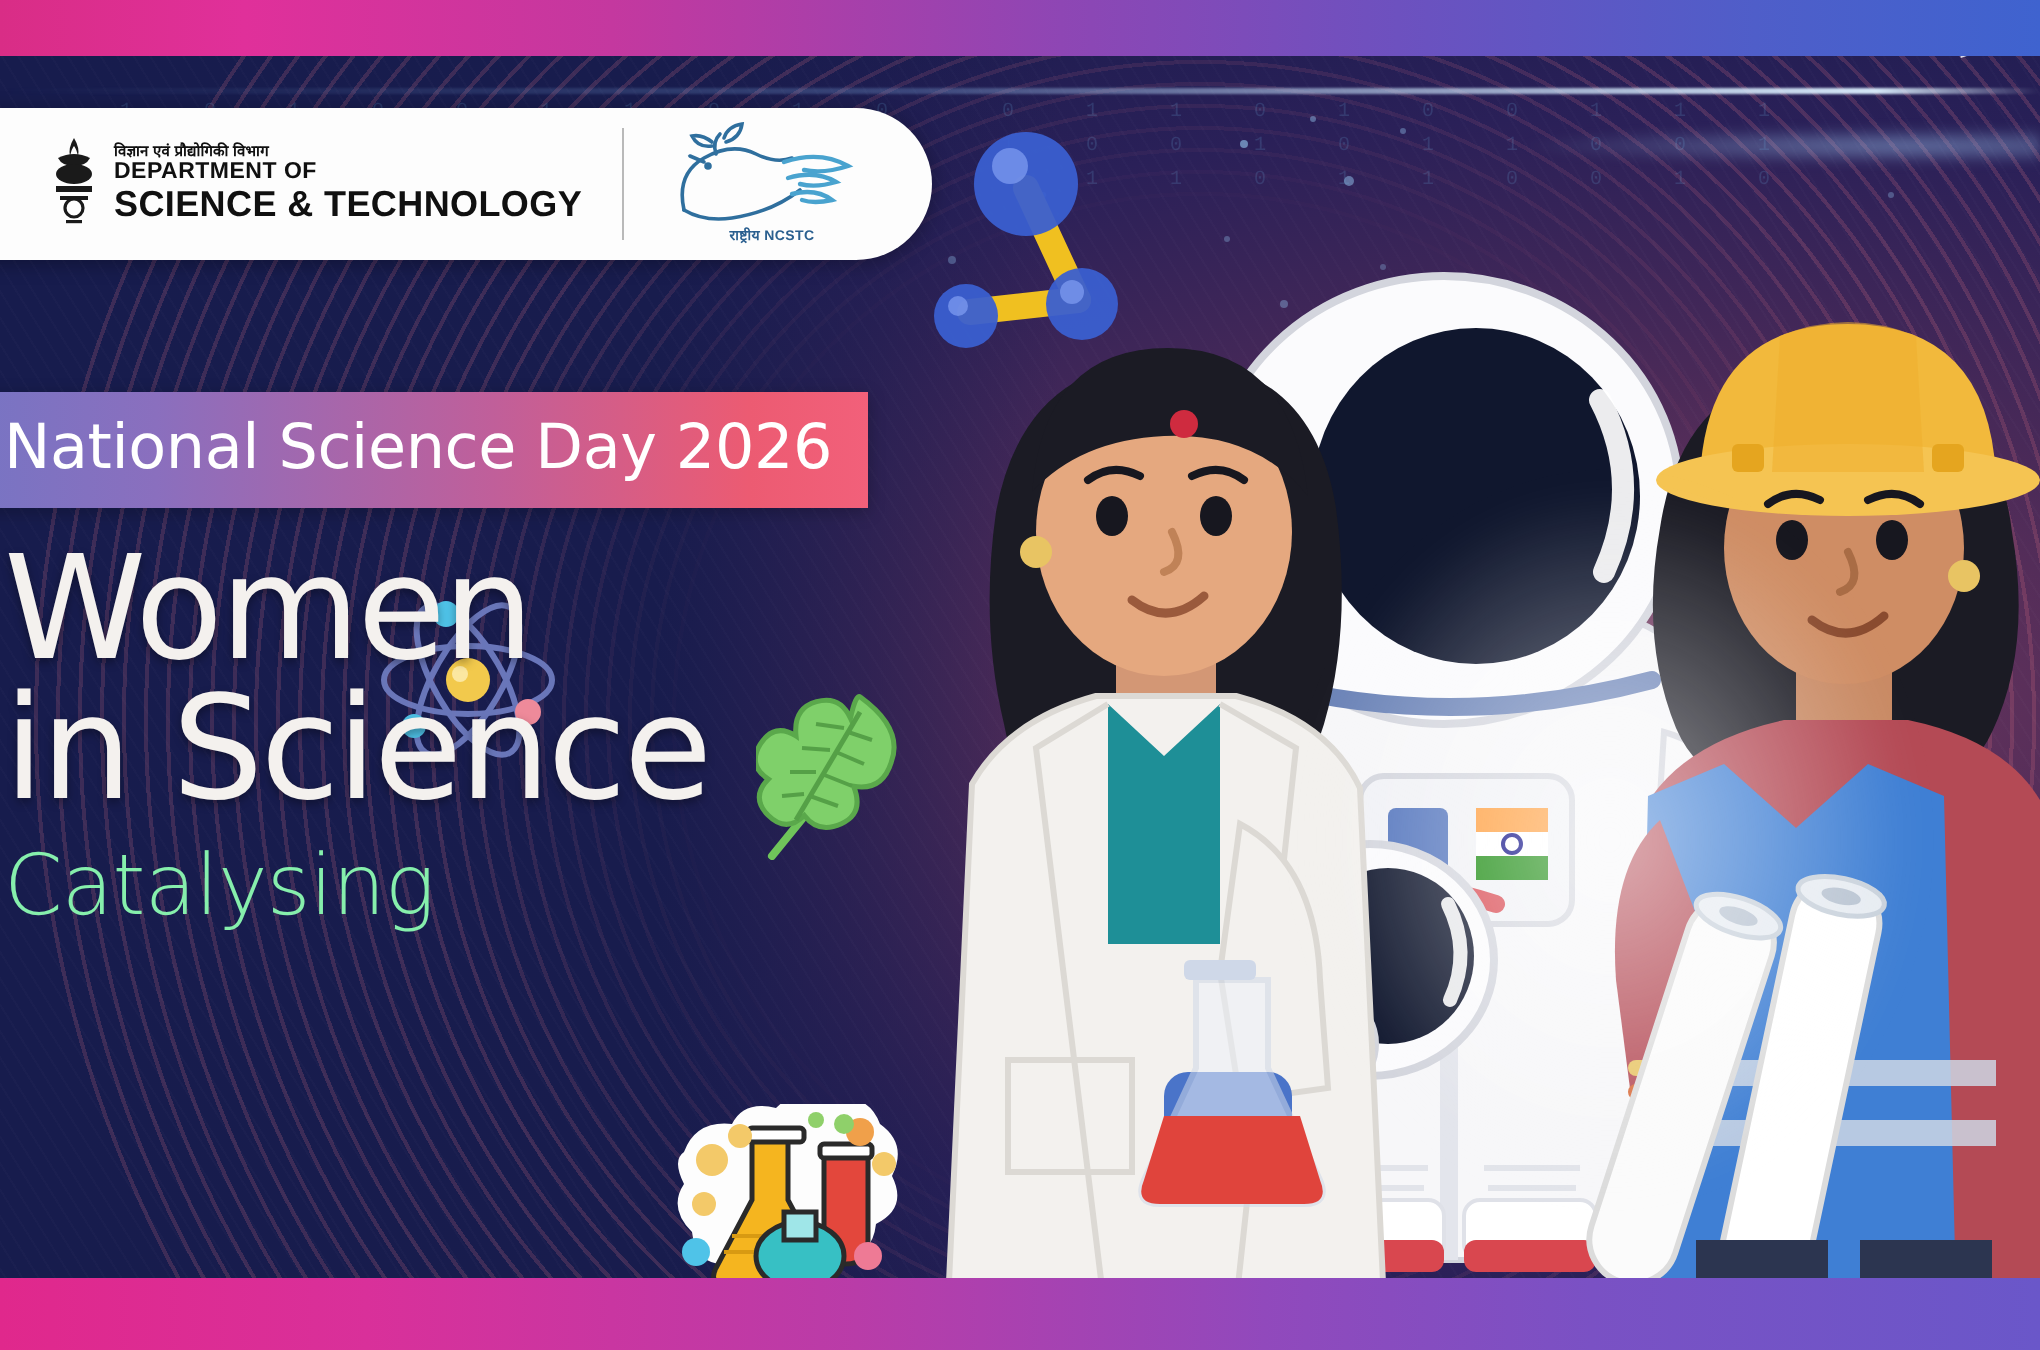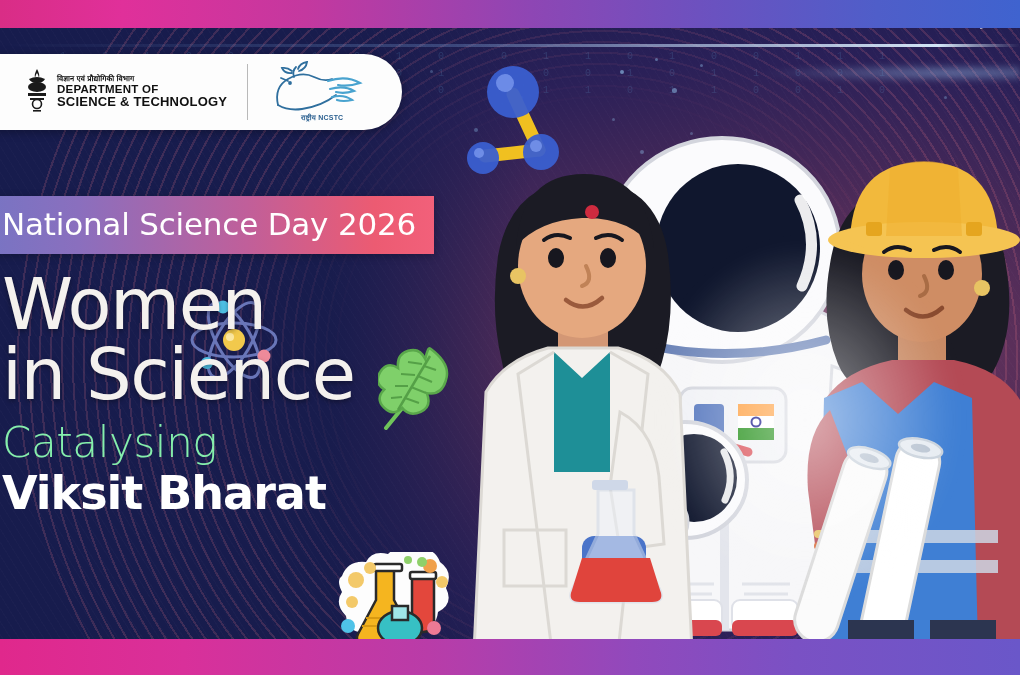--- a/index.html
+++ b/index.html
@@ -73,21 +73,21 @@
     position:absolute;left:-14px;top:54px;z-index:8;
     display:flex;align-items:center;
     height:76px;background:#fdfdfd;border-radius:0 38px 38px 0;
     padding:0 26px 0 14px;box-shadow:0 2px 10px rgba(0,0,0,.30);
   }
   .dst-block{display:flex;align-items:center;gap:7px;margin-left:24px;}
   .dst-emblem{width:26px;height:50px;flex:0 0 26px;position:relative;}
   .dst-text{line-height:1.06;color:#101010;}
   .dst-hindi{font-size:7.5px;font-weight:700;letter-spacing:.1px;white-space:nowrap;}
   .dst-l1{font-size:11.5px;font-weight:600;letter-spacing:.25px;}
-  .dst-l2{font-size:13px;font-weight:800;letter-spacing:.2px;}
+  .dst-l2{font-size:18px;font-weight:800;letter-spacing:.2px;}
   .divider{width:1px;height:56px;background:#b9b9b9;margin:0 20px;}
   .ncstc{width:108px;height:66px;position:relative;}
   .ncstc-cap{
     position:absolute;left:0;bottom:3px;width:100%;text-align:center;
     font-size:7px;font-weight:700;color:#2a5f8f;letter-spacing:.2px;white-space:nowrap;
   }
 
   
   .headline{position:absolute;left:-60px;top:196px;z-index:7;width:560px;}
   .nsd-badge{
@@ -400,21 +400,20 @@
 
   <div class="headline">
     <div class="nsd-badge">
       <span>National Science Day 2026</span>
     </div>
     <div class="h-main">
       <div>Women</div>
       <div class="l2">in Science</div>
     </div>
     <div class="h-sub1">Catalysing</div>
-    <div class="h-sub2">Viksit Bharat</div>
   </div>
 
   <div class="logo-pill">
     <div class="dst-block">
       <div class="dst-emblem">
         <svg width="26" height="50" viewBox="0 0 26 50" xmlns="http://www.w3.org/2000/svg">
           <g fill="#1a1a1a">
             <path d="M13 2 q3 5 2 9 q-1 -4 -2 -5 q-1 1 -2 5 q-1 -4 2 -9 z"></path>
             <path d="M5 12 q8 -4 16 0 q-2 4 -8 4 q-6 0 -8 -4 z"></path>
             <ellipse cx="13" cy="20" rx="9" ry="5"></ellipse>

